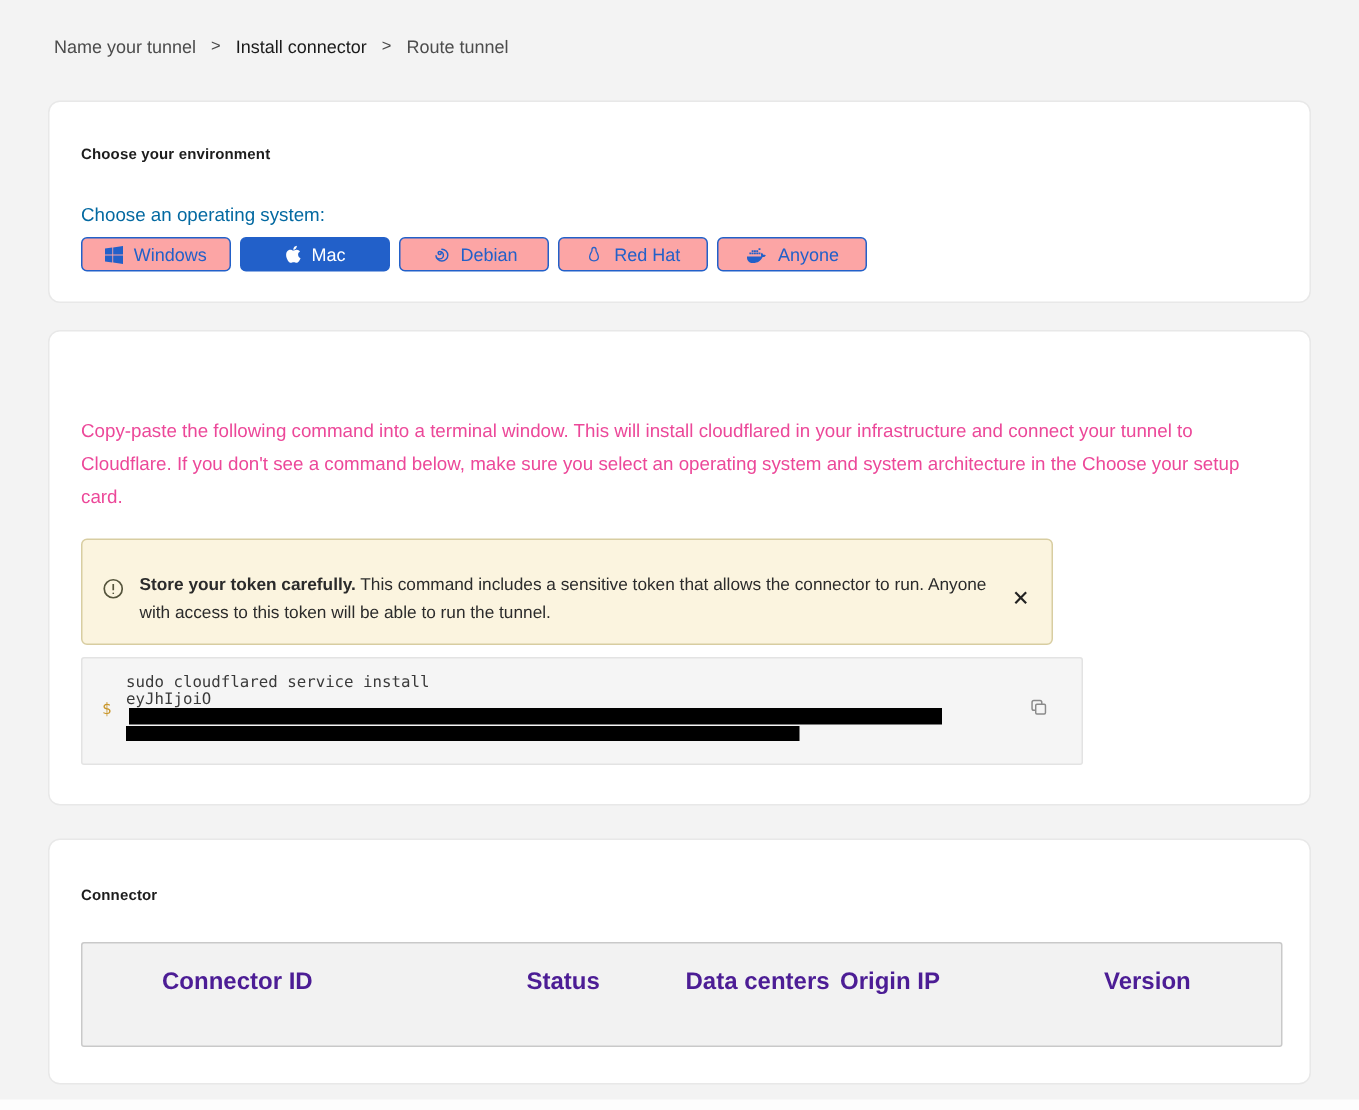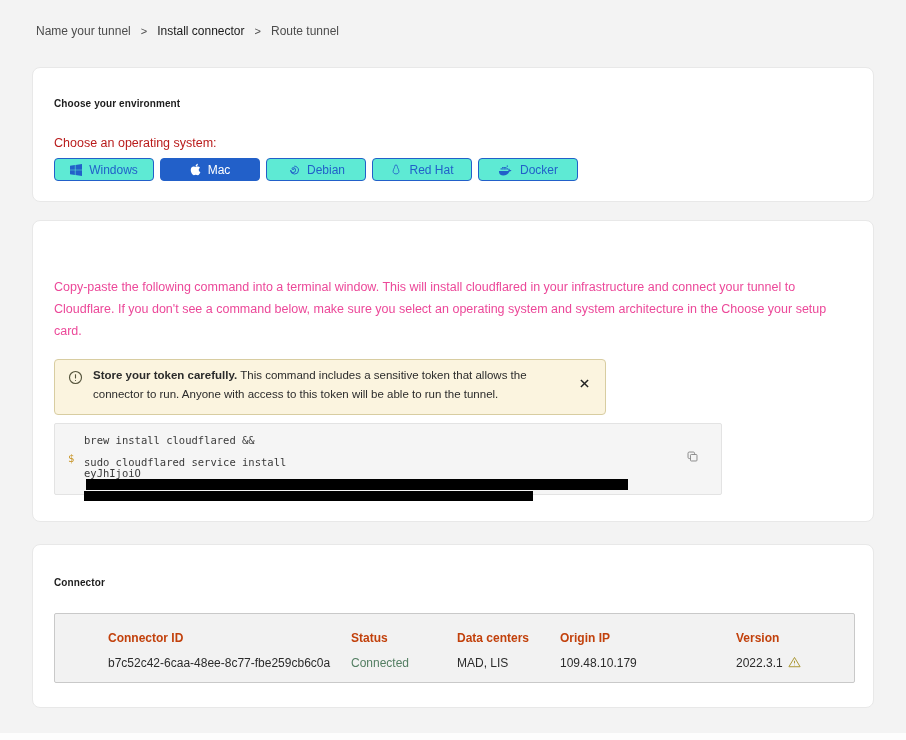--- a/index.html
+++ b/index.html
@@ -34,26 +34,26 @@
     width: 842px;
   }
   .card h2 {
     font-size: 10px;
     font-weight: bold;
     color: #1d1d1d;
     letter-spacing: .1px;
   }
 
   .card-env { margin-top: 29px; padding: 30px 21px 20px 21px; }
-  .os-label { font-size: 12.5px; color: #b91c1c; margin-top: 27px; }
+  .os-label { font-size: 12.5px; color: #0369a1; margin-top: 27px; }
   .os-row { display: flex; gap: 6px; margin-top: 8px; }
   .os-btn {
     width: 100px; height: 23px;
     display: flex; align-items: center; justify-content: center; gap: 7px;
-    background: #5eead4;
+    background: #fca5a5;
     border: 1px solid #2260c9;
     border-radius: 4px;
     color: #2260c9;
     font-size: 12px;
     font-family: "Liberation Sans", sans-serif;
     cursor: pointer;
   }
   .os-btn.selected { background: #2260c9; color: #fff; }
   .os-btn svg { display: block; }
 
@@ -62,25 +62,25 @@
     margin-top: 26px;
     font-size: 12.5px;
     line-height: 1.75;
     color: #ec4899;
     max-width: 800px;
   }
 
   
   .banner {
     margin-top: 16px;
-    width: 552px;
+    width: 648px;
     background: #fbf4df;
     border: 1px solid #d8cda1;
     border-radius: 4px;
-    padding: 6px 12px 10px 13px;
+    padding: 21px 12px 10px 13px;
     display: flex;
     align-items: flex-start;
     gap: 10px;
   }
   .banner-icon { flex: 0 0 auto; margin-top: 4px; }
   .banner-text { font-size: 11.5px; line-height: 1.65; color: #2b2b2b; flex: 1; }
   .banner-text strong { margin-right: 3px; }
   .banner-close {
     flex: 0 0 auto;
     background: none; border: none; cursor: pointer;
@@ -129,21 +129,21 @@
     background: #f2f2f2;
     border: 1px solid #c9c9c9;
     border-radius: 2px;
     padding: 17px 10px 0 53px;
   }
   .conn-row {
     display: grid;
     grid-template-columns: 243px 106px 103px 176px 1fr;
     align-items: center;
   }
-  .conn-head { font-size: 12px; font-weight: bold; color: #c2410c; margin-bottom: 11px; }
+  .conn-head { font-size: 16px; font-weight: bold; color: #4c1d95; margin-bottom: 11px; }
   .conn-data { font-size: 12px; color: #2b2b2b; }
   .status-connected { color: #537e62; }
   .version-cell { display: flex; align-items: center; gap: 5px; }
 
   .footer-strip {
     position: absolute; left: 0; bottom: 0;
     width: 906px; height: 7px;
     background: #fdfdfd;
   }
 </style>
@@ -198,21 +198,21 @@
       </span>
       <span>Red Hat</span>
     </button>
 
     <button class="os-btn">
       <span>
         <svg width="15" height="12" viewBox="0 0 24 20" fill="#2260c9">
             <path d="M13.98 9.08h2.12v-1.9h-2.12zm-2.54 0h2.12v-1.9h-2.12zm-2.54 0h2.12v-1.9H8.9zm-2.54 0h2.11v-1.9H6.36zm-2.54 0h2.12v-1.9H3.82zm2.54-2.36h2.11V4.8H6.36zm2.54 0h2.12V4.8H8.9zm2.54 0h2.12V4.8h-2.12zm2.54-2.27h2.12V2.55h-2.12zm8.04 5.98s-.92-.86-2.8-.57c-.2-1.47-1.77-2.34-1.77-2.34s-1.47 1.78-.39 3.76c-.3.15-.8.35-1.55.35H1.2c-.26.97-.26 7.37 6.73 7.37 5.08 0 8.79-2.37 10.57-6.68 2.65.2 3.52-1.89 3.52-1.89z"></path>
           </svg>
       </span>
-      <span>Docker</span>
+      <span>Anyone</span>
     </button>
 
   </div>
 </section>
 
 <section class="card card-install">
   <p class="install-desc">Copy-paste the following command into a terminal window. This will install cloudflared in your infrastructure and connect your tunnel to Cloudflare. If you don't see a command below, make sure you select an operating system and system architecture in the Choose your setup card.</p>
 
   <div class="banner">
     <span class="banner-icon">
@@ -229,21 +229,20 @@
       <span>
         <svg width="9" height="9" viewBox="0 0 10 10" stroke="#222" stroke-width="1.6">
             <line x1="1" y1="1" x2="9" y2="9"></line>
             <line x1="9" y1="1" x2="1" y2="9"></line>
           </svg>
       </span>
     </button>
   </div>
 
   <div class="codeblock">
-    <div class="code-line1">brew install cloudflared &amp;&amp;</div>
     <span class="code-prompt">$</span>
     <div>sudo cloudflared service install</div>
     <div class="token-line">
       <span>eyJhIjoiO</span><span class="redact-bar bar1"></span>
       <span class="redact-bar bar2"></span>
     </div>
     <button class="copy-btn" aria-label="copy">
       <span>
         <svg width="13" height="13" viewBox="0 0 16 16" fill="none" stroke="#8a8a8a" stroke-width="1.2">
             <rect x="5.5" y="5.5" width="8" height="8" rx="1"></rect>
@@ -258,32 +257,16 @@
   <h2>Connector</h2>
 
   <div class="conn-table">
     <div class="conn-row conn-head">
       <span>Connector ID</span>
       <span>Status</span>
       <span>Data centers</span>
       <span>Origin IP</span>
       <span>Version</span>
     </div>
-    <div class="conn-row conn-data">
-      <span>b7c52c42-6caa-48ee-8c77-fbe259cb6c0a</span>
-      <span class="status-connected">Connected</span>
-      <span>MAD, LIS</span>
-      <span>109.48.10.179</span>
-      <span class="version-cell">
-        <span>2022.3.1</span>
-        <span>
-          <svg width="13" height="12" viewBox="0 0 16 15" fill="none" stroke="#a9952f" stroke-width="1.2" stroke-linejoin="round">
-              <path d="M8 1.8L15 13.4H1z"></path>
-              <line x1="8" y1="6" x2="8" y2="9.2"></line>
-              <circle cx="8" cy="11.3" r="0.55" fill="#a9952f" stroke="none"></circle>
-            </svg>
-        </span>
-      </span>
-    </div>
   </div>
 </section>
 
 <div class="footer-strip"></div>
 
 </body></html>

